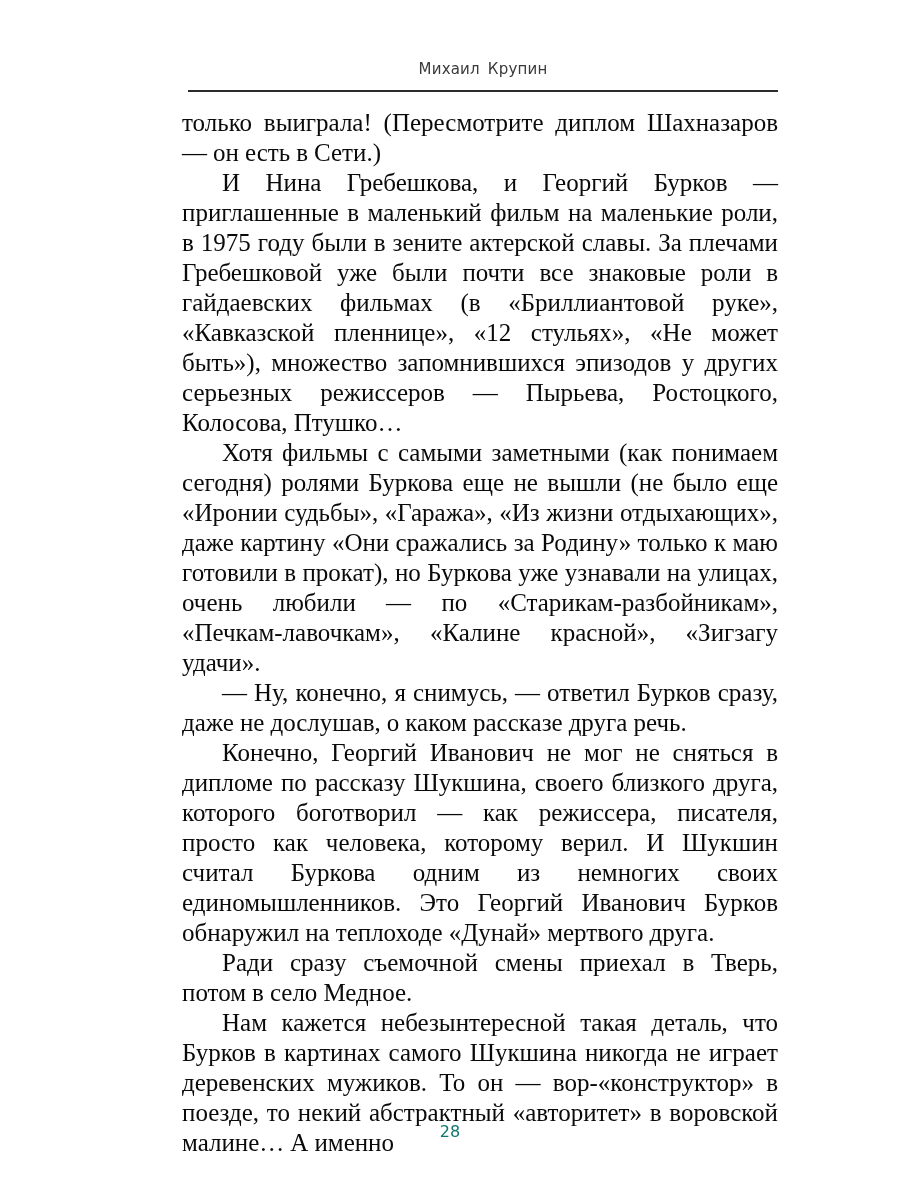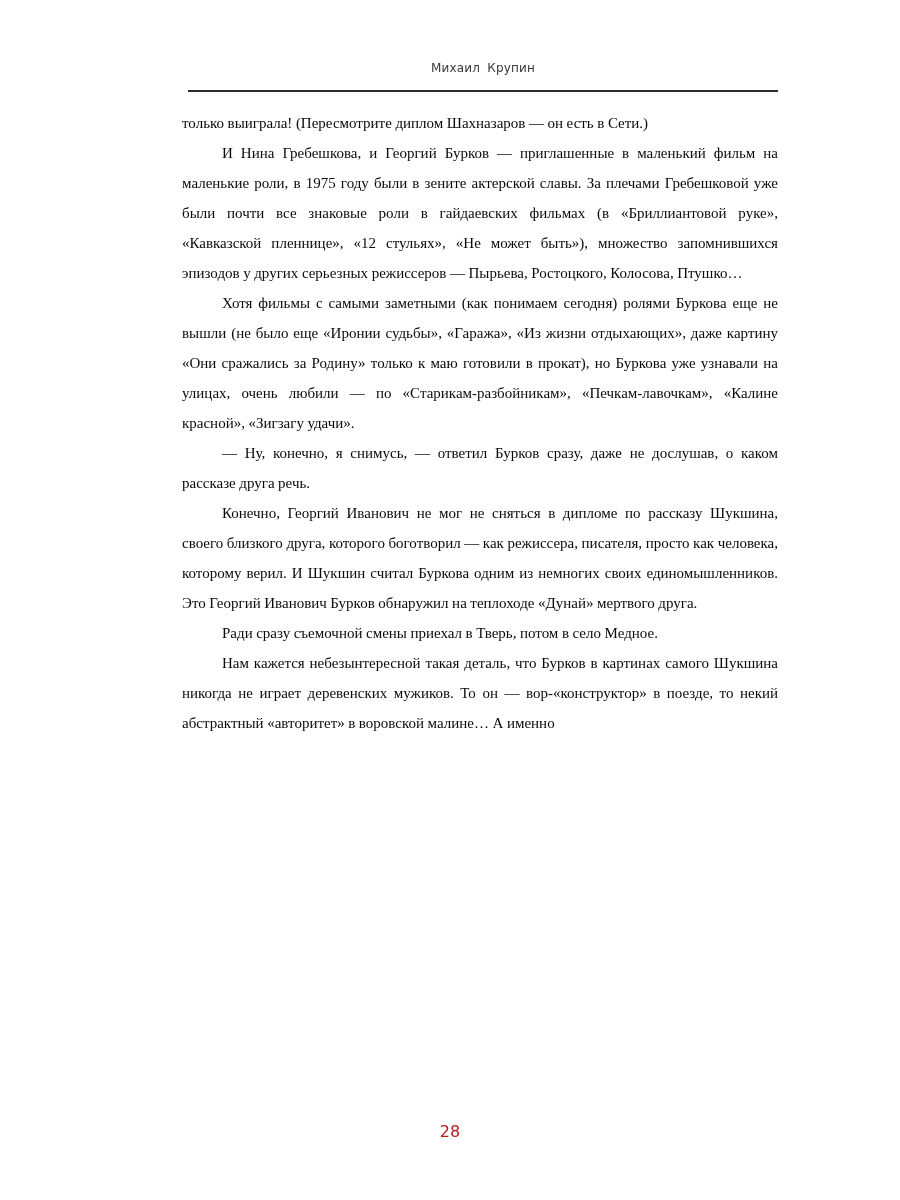--- a/index.html
+++ b/index.html
@@ -25,21 +25,21 @@
   }
 
   
   .running-head {
     position: absolute;
     left: 188px;
     top: 62px;
     width: 590px;
     text-align: center;
     font-family: "DejaVu Sans", "Liberation Sans", sans-serif;
-    font-size: 12px;
+    font-size: 15px;
     font-weight: 400;
     letter-spacing: 0.2px;
     word-spacing: 3px;
     color: #3a3a3a;
     line-height: 1;
     white-space: nowrap;
   }
 
   .head-rule {
     position: absolute;
@@ -53,21 +53,21 @@
   
   .text-column {
     position: absolute;
     left: 182px;
     top: 108px;
     width: 596px;
   }
 
   .para {
     margin: 0;
-    font-size: 15px;
+    font-size: 25px;
     line-height: 30px;
     text-align: justify;
     text-align-last: left;
     text-indent: 40px;
     hyphens: manual;
     word-spacing: -0.2px;
     color: #0a0a0a;
   }
 
   .para.no-indent {
@@ -76,21 +76,21 @@
 
   
   .folio {
     position: absolute;
     left: 0;
     top: 1124px;
     width: 900px;
     text-align: center;
     font-family: "DejaVu Sans", "Liberation Sans", sans-serif;
     font-size: 16px;
-    color: #b91c1c;
+    color: #0f766e;
     line-height: 1;
   }
 </style>
 </head>
 <body>
 
 <div class="page">
 
   <div class="running-head">Михаил Крупин</div>
 

